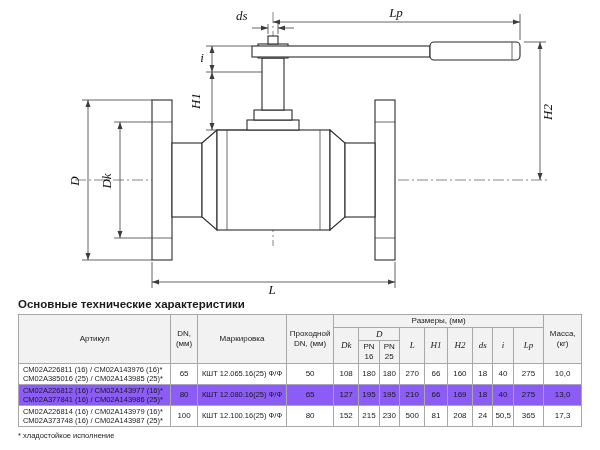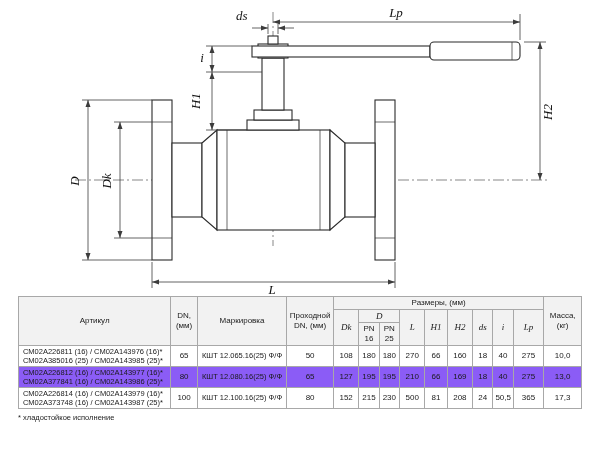--- a/index.html
+++ b/index.html
@@ -129,20 +129,21 @@
     <g class="dim">
       <line x1="152" y1="262" x2="152" y2="288"></line>
       <line x1="395" y1="262" x2="395" y2="288"></line>
       <line x1="152" y1="282" x2="395" y2="282"></line>
       <polygon class="dimfill" points="152,282 159,279.5 159,284.5"></polygon>
       <polygon class="dimfill" points="395,282 388,279.5 388,284.5"></polygon>
     </g>
     <text class="dlabel" x="272" y="294" text-anchor="middle">L</text>
   </svg>
 
+  <h2 class="section-title">Основные технические характеристики</h2>
 
   <table class="specs">
     <colgroup>
       <col style="width:150px">
         <col style="width:26px">
         <col style="width:88px">
         <col style="width:46px">
       <col style="width:25px">
         <col style="width:20px">
         <col style="width:20px">

